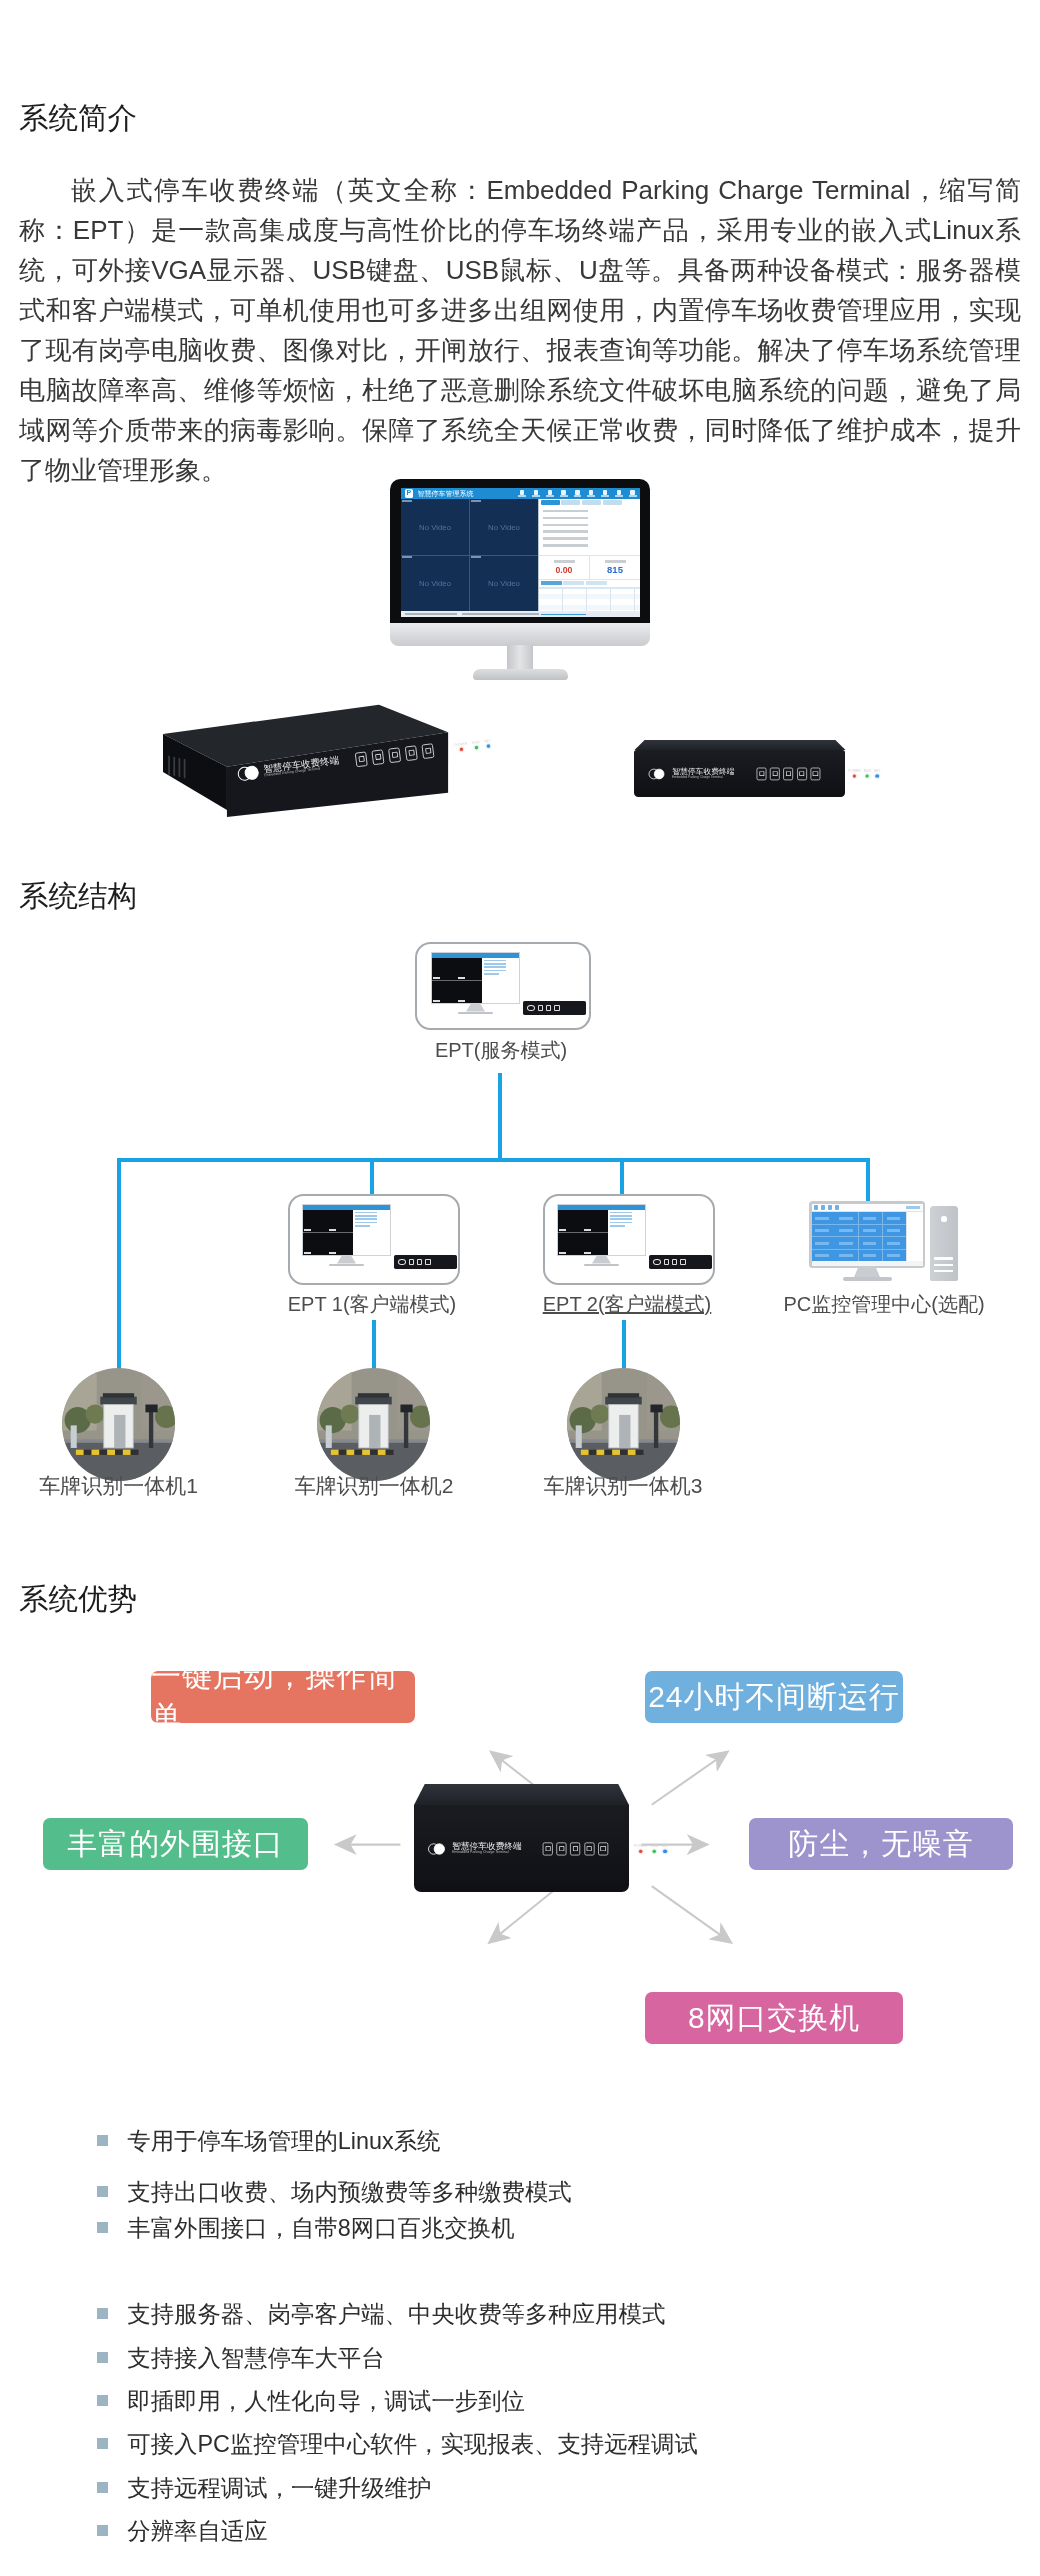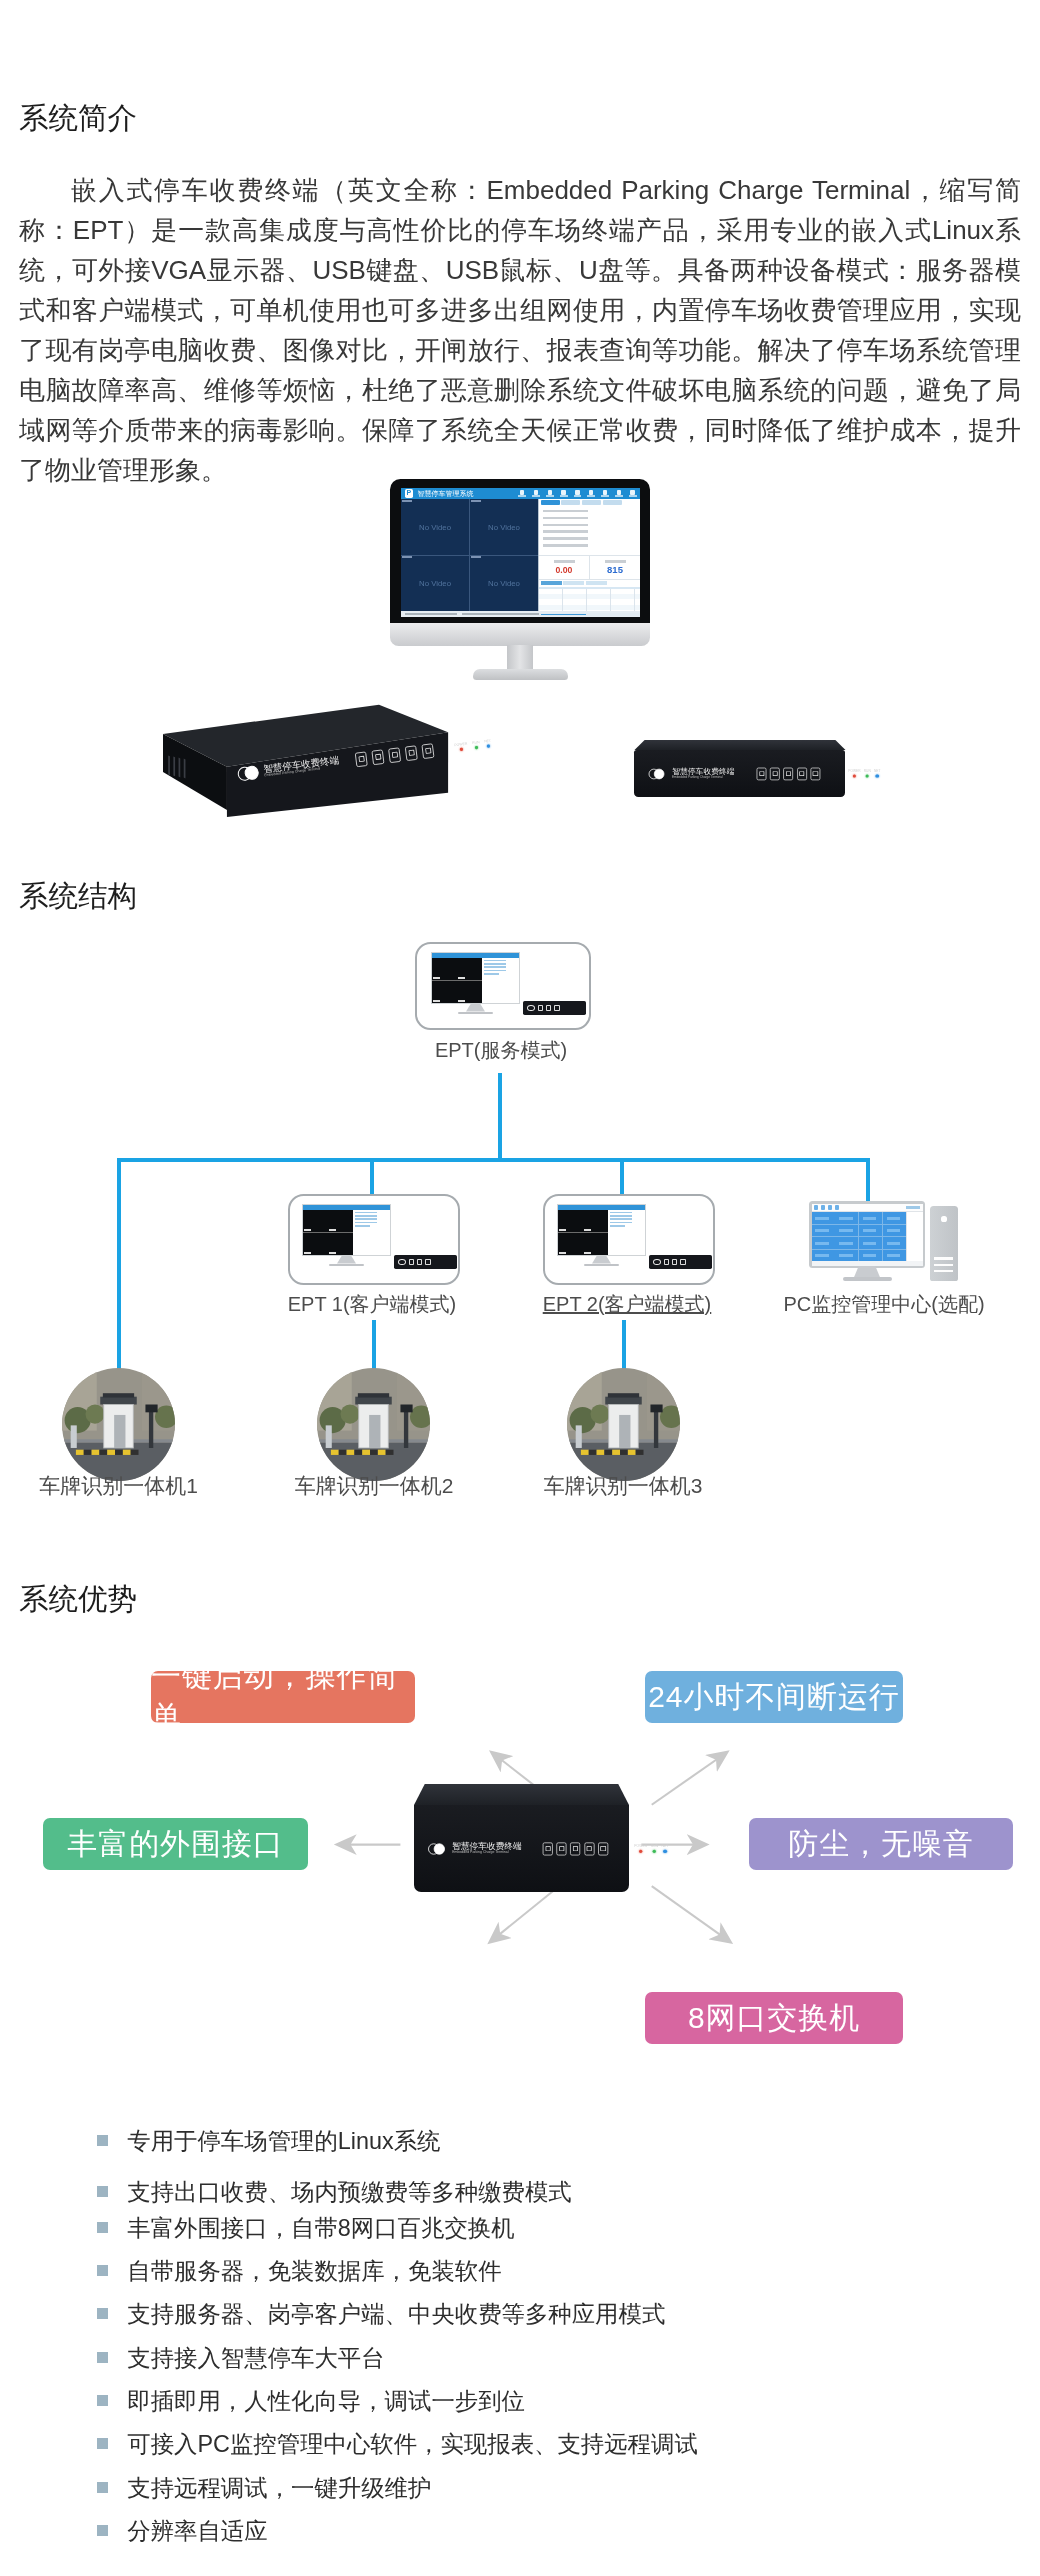--- a/index.html
+++ b/index.html
@@ -621,24 +621,20 @@
       <span class="ftext">专用于停车场管理的Linux系统</span>
     </div>
   <div class="abs feat" style="top:2169px;margin-top:8px;">
       <span class="fbullet"></span>
       <span class="ftext">支持出口收费、场内预缴费等多种缴费模式</span>
     </div>
   <div class="abs feat" style="top:2213px;">
       <span class="fbullet"></span>
       <span class="ftext">丰富外围接口，自带8网口百兆交换机</span>
     </div>
-  <div class="abs feat" style="top:2256px;">
-      <span class="fbullet"></span>
-      <span class="ftext">自带服务器，免装数据库，免装软件</span>
-    </div>
   <div class="abs feat" style="top:2299px;">
       <span class="fbullet"></span>
       <span class="ftext">支持服务器、岗亭客户端、中央收费等多种应用模式</span>
     </div>
   <div class="abs feat" style="top:2343px;">
       <span class="fbullet"></span>
       <span class="ftext">支持接入智慧停车大平台</span>
     </div>
   <div class="abs feat" style="top:2386px;">
       <span class="fbullet"></span>

